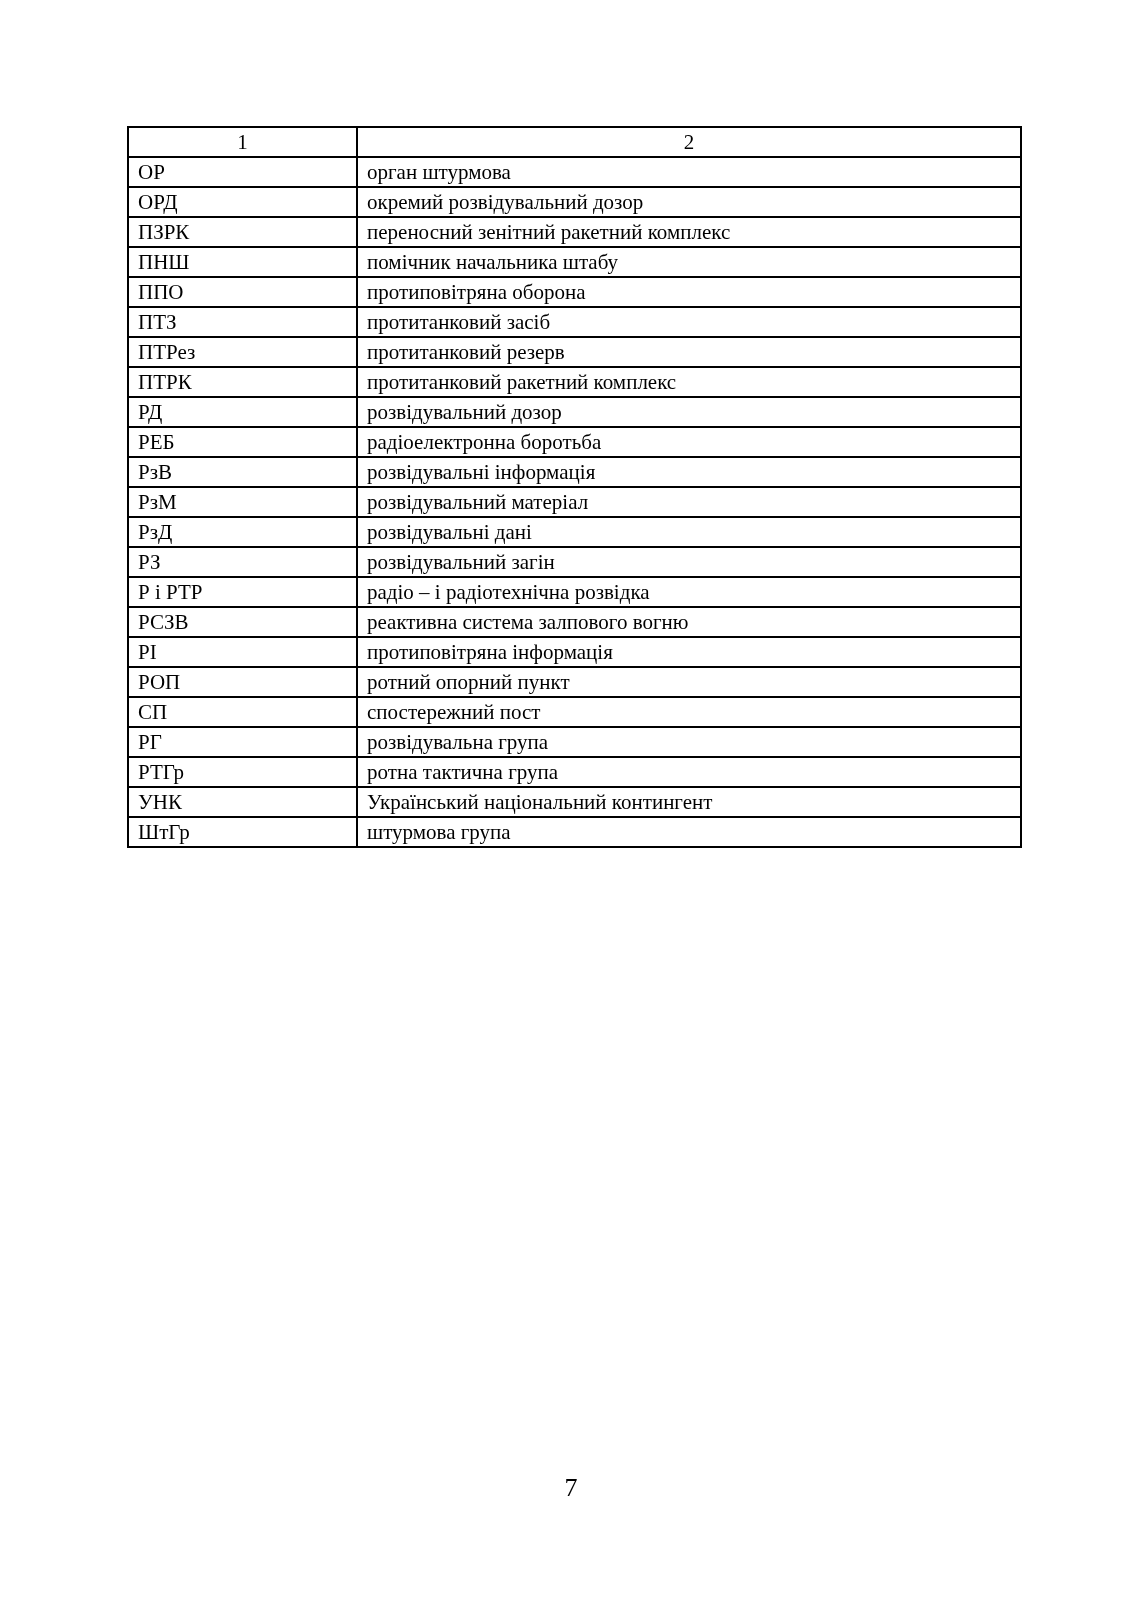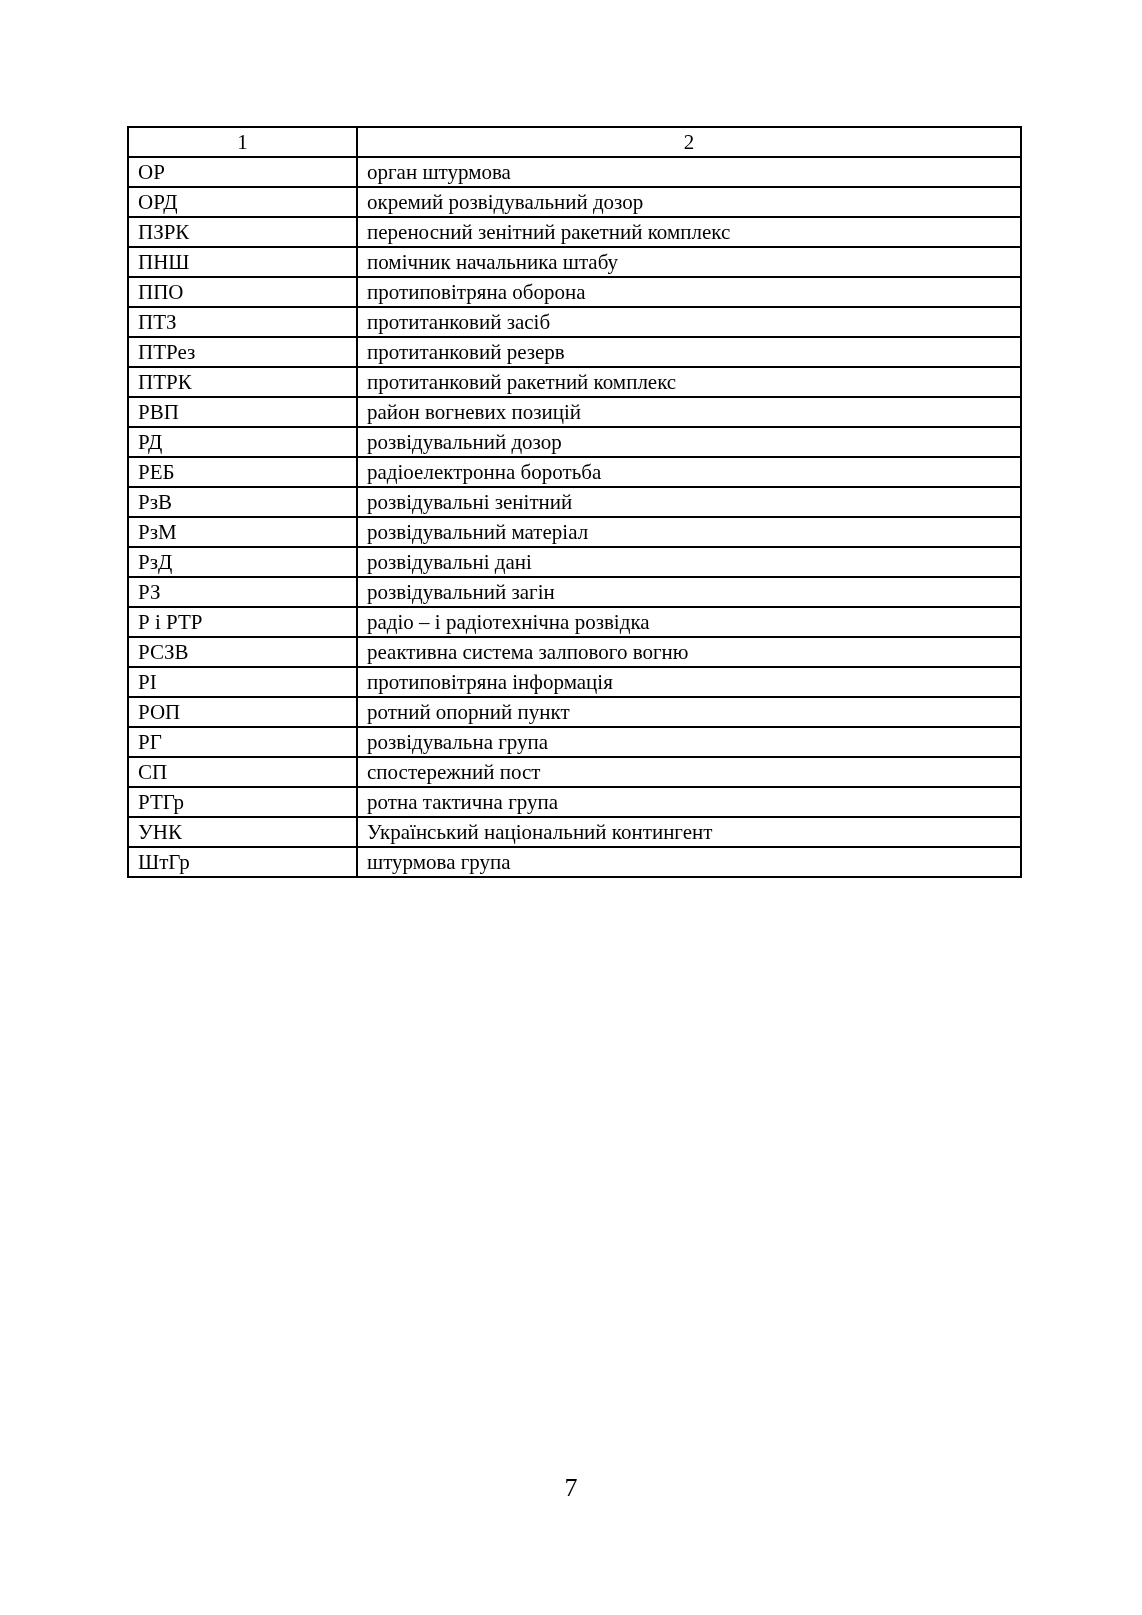--- a/index.html
+++ b/index.html
@@ -94,34 +94,30 @@
         </tr>
         <tr>
           <td>ПТРез</td>
           <td>протитанковий резерв</td>
         </tr>
         <tr>
           <td>ПТРК</td>
           <td>протитанковий ракетний комплекс</td>
         </tr>
         <tr>
-          <td>РВП</td>
-          <td>район вогневих позицій</td>
-        </tr>
-        <tr>
           <td>РД</td>
           <td>розвідувальний дозор</td>
         </tr>
         <tr>
           <td>РЕБ</td>
           <td>радіоелектронна боротьба</td>
         </tr>
         <tr>
           <td>РзВ</td>
-          <td>розвідувальні зенітний</td>
+          <td>розвідувальні інформація</td>
         </tr>
         <tr>
           <td>РзМ</td>
           <td>розвідувальний матеріал</td>
         </tr>
         <tr>
           <td>РзД</td>
           <td>розвідувальні дані</td>
         </tr>
         <tr>
@@ -138,26 +134,26 @@
         </tr>
         <tr>
           <td>РІ</td>
           <td>протиповітряна інформація</td>
         </tr>
         <tr>
           <td>РОП</td>
           <td>ротний опорний пункт</td>
         </tr>
         <tr>
+          <td>СП</td>
+          <td>спостережний пост</td>
+        </tr>
+        <tr>
           <td>РГ</td>
           <td>розвідувальна група</td>
-        </tr>
-        <tr>
-          <td>СП</td>
-          <td>спостережний пост</td>
         </tr>
         <tr>
           <td>РТГр</td>
           <td>ротна тактична група</td>
         </tr>
         <tr>
           <td>УНК</td>
           <td>Український національний контингент</td>
         </tr>
         <tr>

